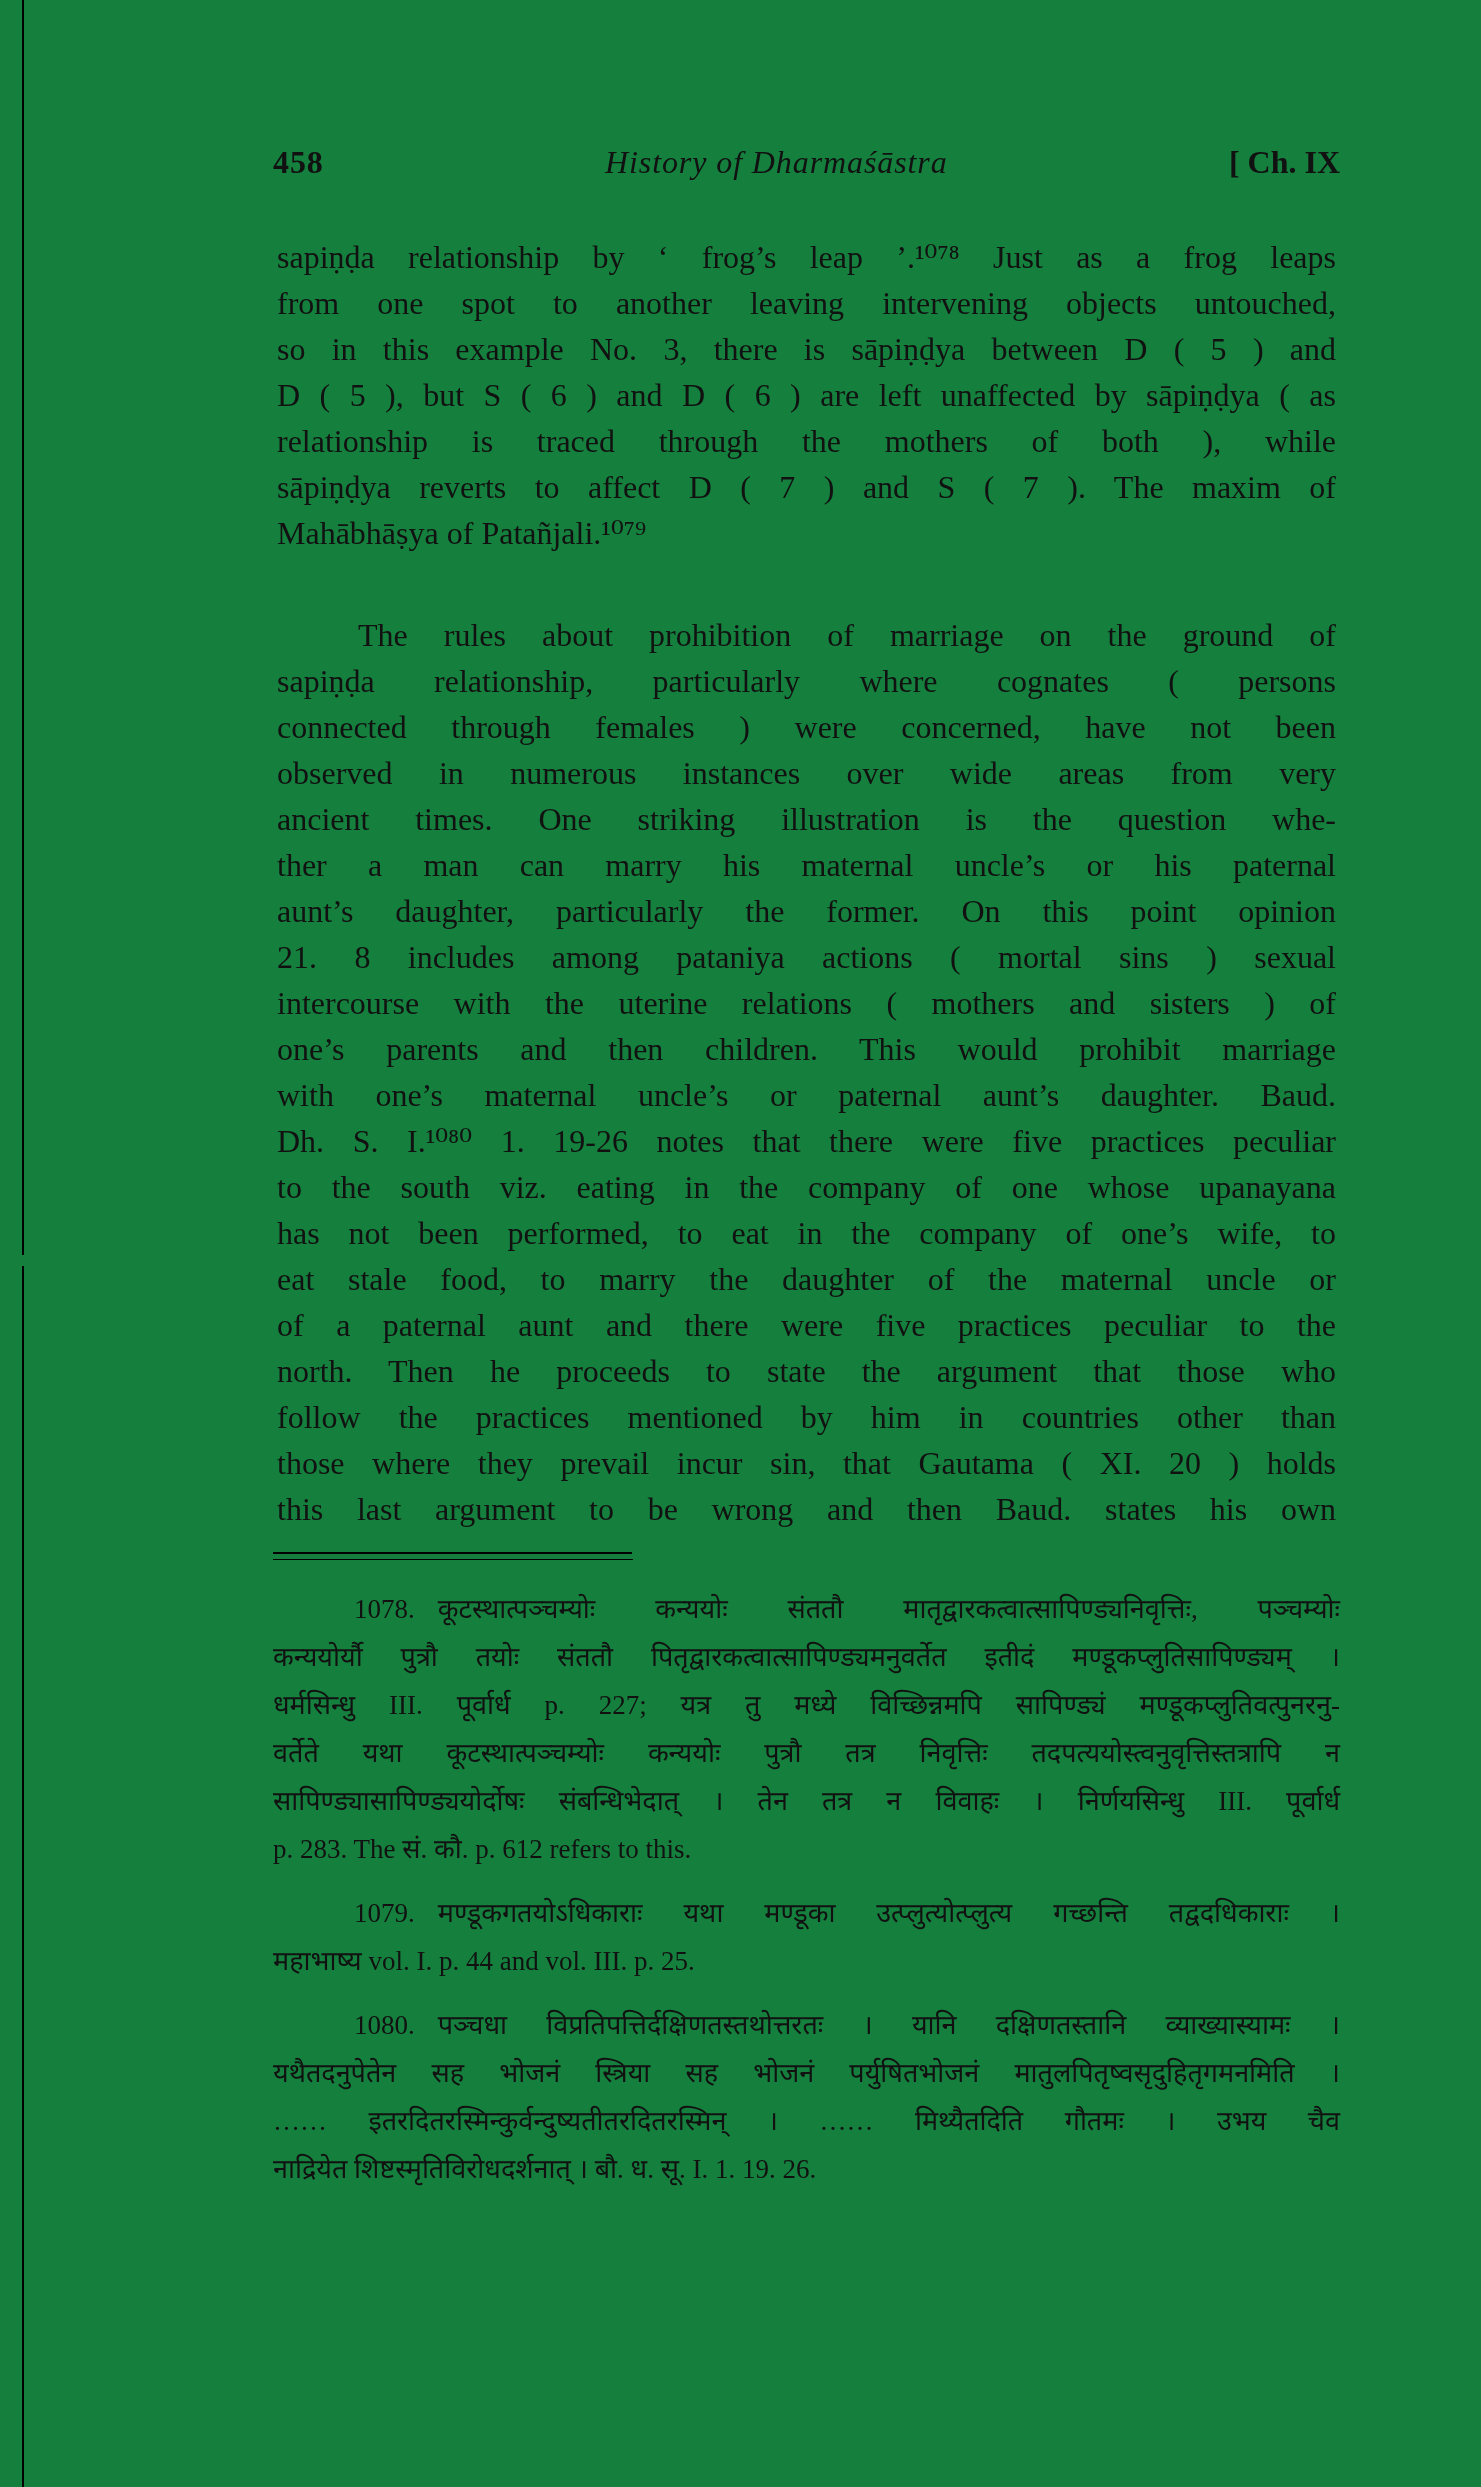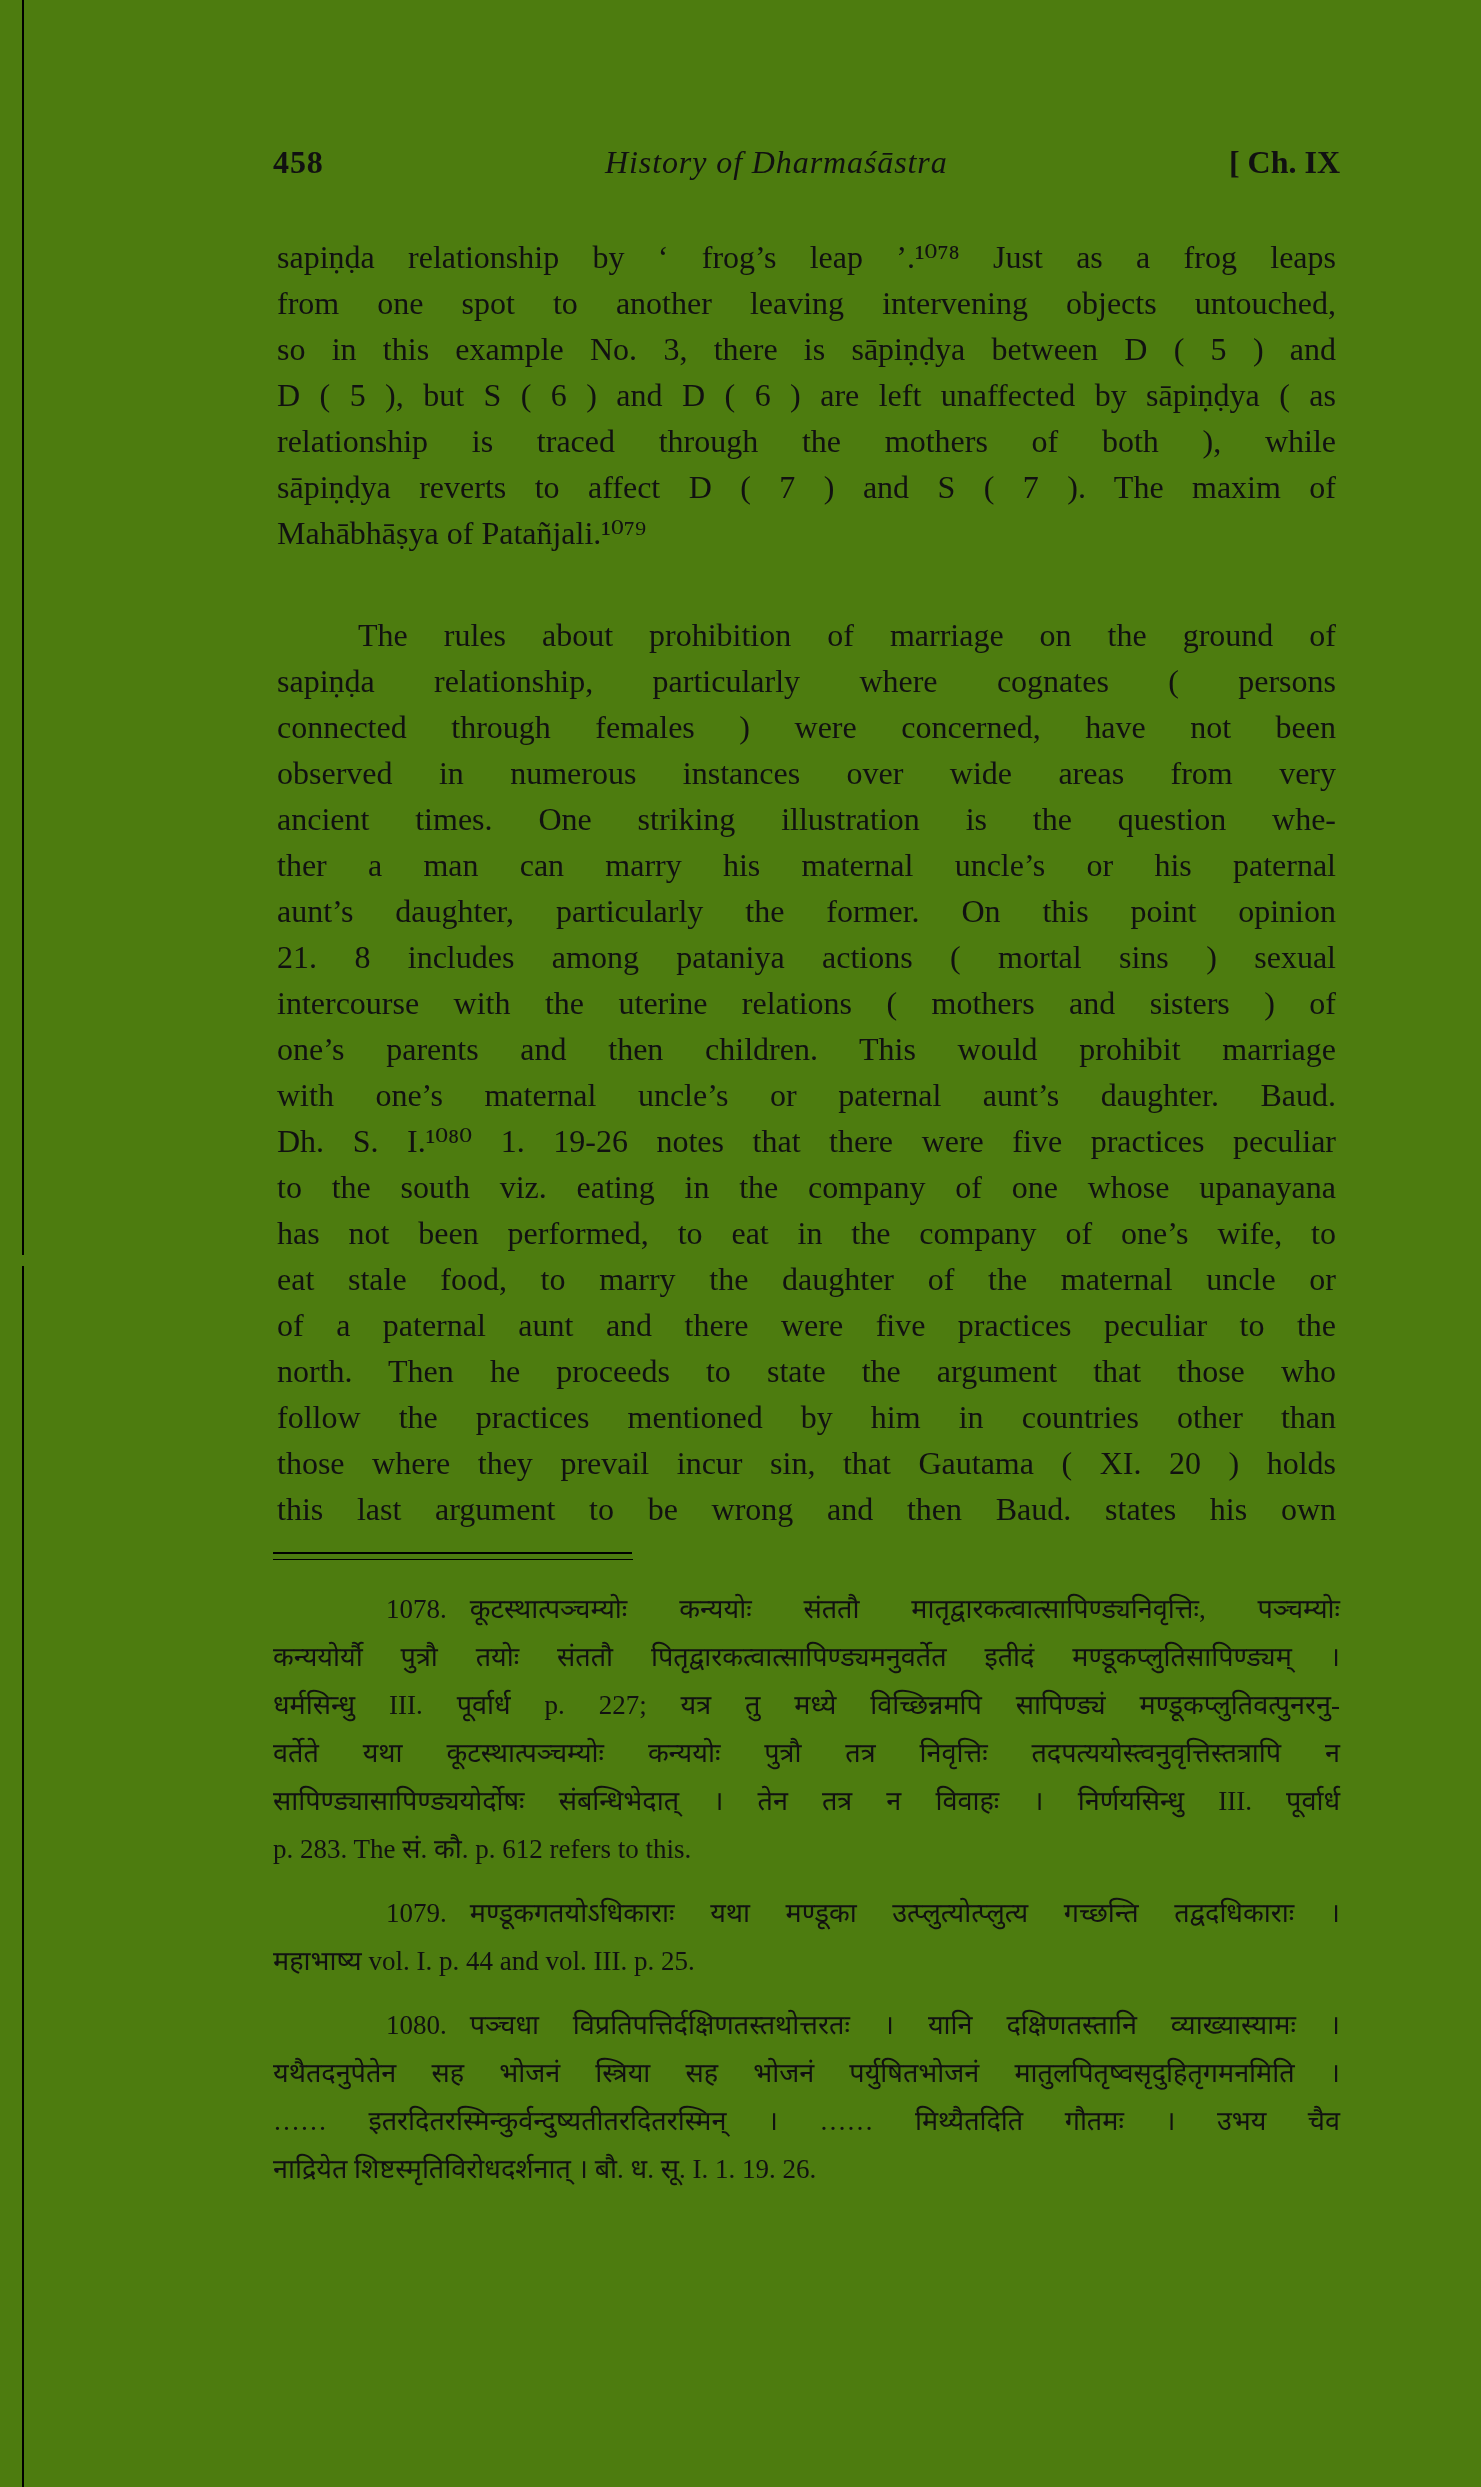--- a/index.html
+++ b/index.html
@@ -1,19 +1,19 @@
 <!DOCTYPE html>
 <html style="font-size:14.3px"><head>
 <meta charset="utf-8">
 <style>
   html,body{margin:0;padding:0;background:#e8e8e8;}
   .page{
     position:relative;
     width:1482px;height:2487px;
-    background:#4d7c0f;
+    background:#15803d;
     color:#111;
     font-family:"Liberation Serif","DejaVu Serif",serif;
     overflow:hidden;
   }
   
   .edge-rule{position:absolute;left:21.5px;width:2.7px;background:#000;}
   .edge-rule.top{top:0;height:1255px;}
   .edge-rule.bottom{top:1266px;height:1221px;}
 
   .content{position:absolute;left:273px;top:143px;width:1067px;}
@@ -46,21 +46,21 @@
     position:relative;
   }
   .fnrule::after{
     content:"";position:absolute;left:0;top:4.5px;width:360px;height:1.8px;background:#000;
   }
 
   .footnotes{margin-top:30.5px;font-size:27px;}
   .footnote{margin:0;}
   .footnote + .footnote{margin-top:16px;}
   .footnote .tline{line-height:48px;}
-  .fnnum{padding-right:23px;margin-left:32px;}
+  .fnnum{padding-right:23px;}
 </style>
 </head>
 <body>
 
 <div class="page">
   <div class="edge-rule top"></div>
   <div class="edge-rule bottom"></div>
 
   <div class="content">
 

